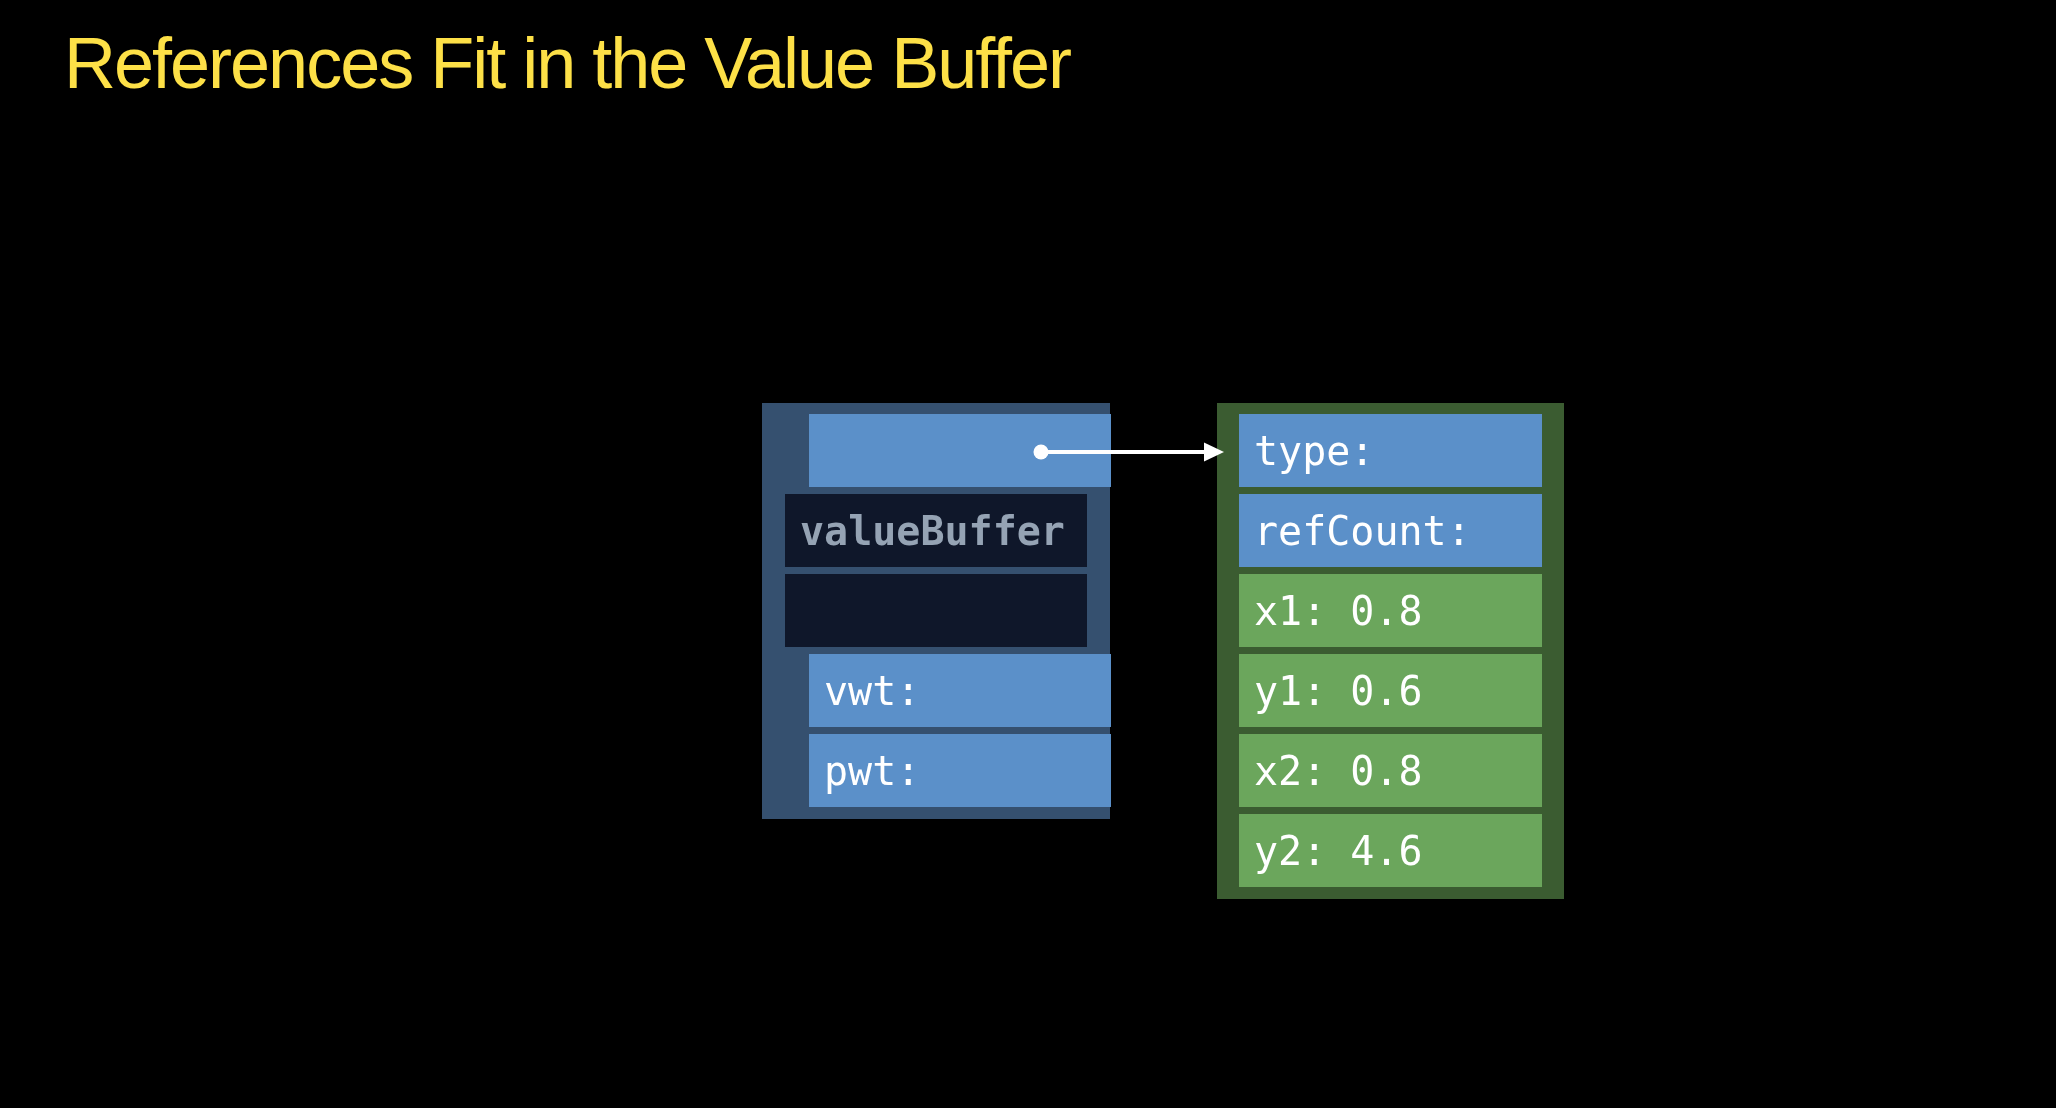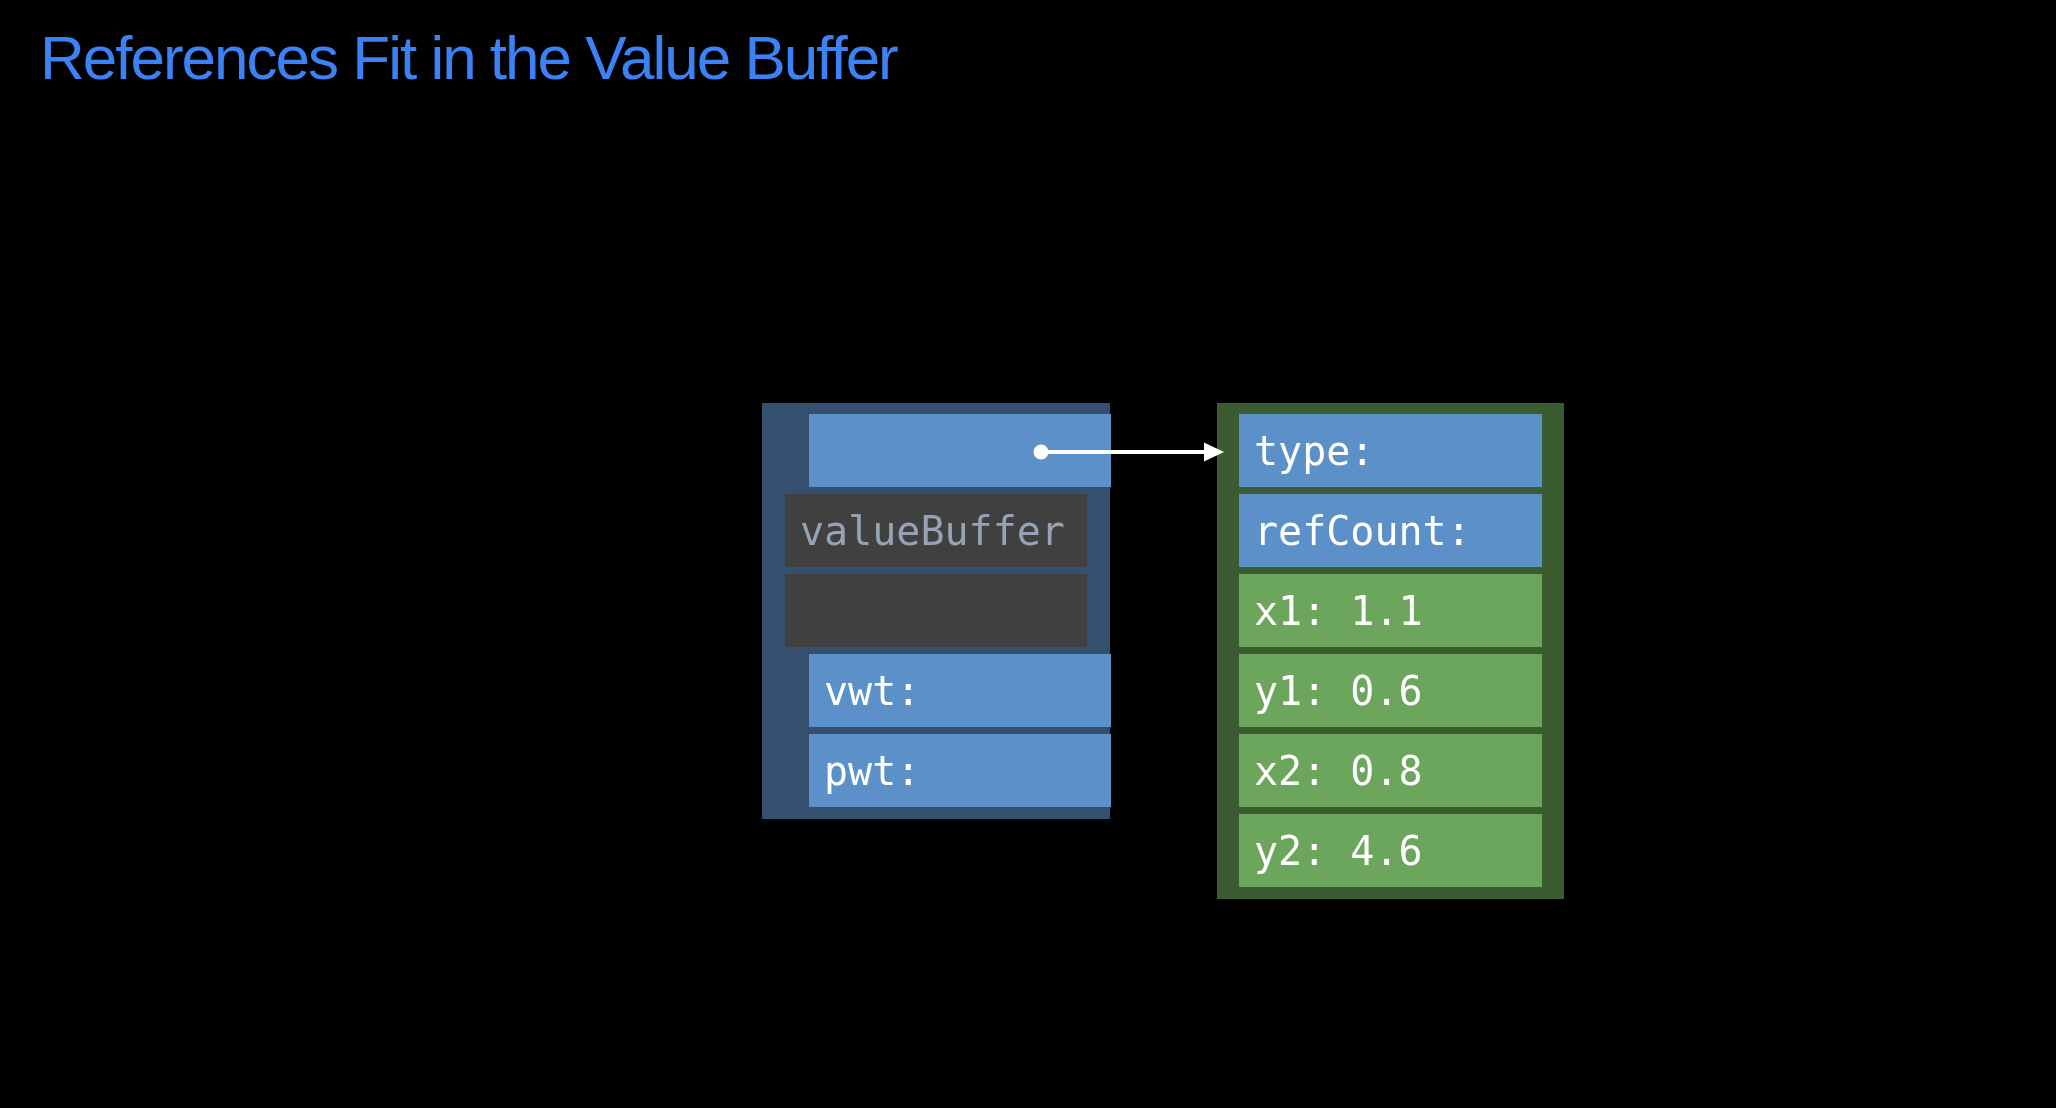--- a/index.html
+++ b/index.html
@@ -1,26 +1,26 @@
 <!DOCTYPE html>
 <html><head>
 <meta charset="utf-8">
 <style>
   * { margin: 0; padding: 0; box-sizing: border-box; }
   html, body { width: 2056px; height: 1108px; background: #000000; overflow: hidden; }
   body { position: relative; font-family: "Liberation Sans", sans-serif; }
 
   .slide-title {
     position: absolute;
-    left: 40px;
+    left: 64px;
     top: 22px;
-    font-size: 62px;
+    font-size: 72px;
     font-weight: 200;
     letter-spacing: -2px;
-    color: #3b82f6;
+    color: #fde047;
     white-space: nowrap;
   }
 
   .membox {
     position: absolute;
     display: flex;
     flex-direction: column;
     gap: 7px;
   }
 
@@ -49,21 +49,21 @@
     align-items: center;
     padding-left: 15px;
     font-family: "DejaVu Sans Mono", "Liberation Mono", monospace;
     font-size: 40px;
     line-height: 1;
     color: #ffffff;
     position: relative;
   }
 
   .memrow.light { background: #5B90C9; margin-left: 24px; }
-  .memrow.muted { background: #404040; }
+  .memrow.muted { background: #0f172a; font-weight: bold; }
   .memrow.blue  { background: #5B90C9; }
   .memrow.green { background: #6BA65C; }
   .memrow .ghost-text { color: #95A3B4; }
 
   .arrow-svg {
     position: absolute;
     left: 1030px;
     top: 436px;
     width: 200px;
     height: 32px;
@@ -94,21 +94,21 @@
 </div>
 
 <div class="membox right">
   <div class="memrow blue">
     <span>type:</span>
   </div>
   <div class="memrow blue">
     <span>refCount:</span>
   </div>
   <div class="memrow green">
-    <span>x1: 1.1</span>
+    <span>x1: 0.8</span>
   </div>
   <div class="memrow green">
     <span>y1: 0.6</span>
   </div>
   <div class="memrow green">
     <span>x2: 0.8</span>
   </div>
   <div class="memrow green">
     <span>y2: 4.6</span>
   </div>

